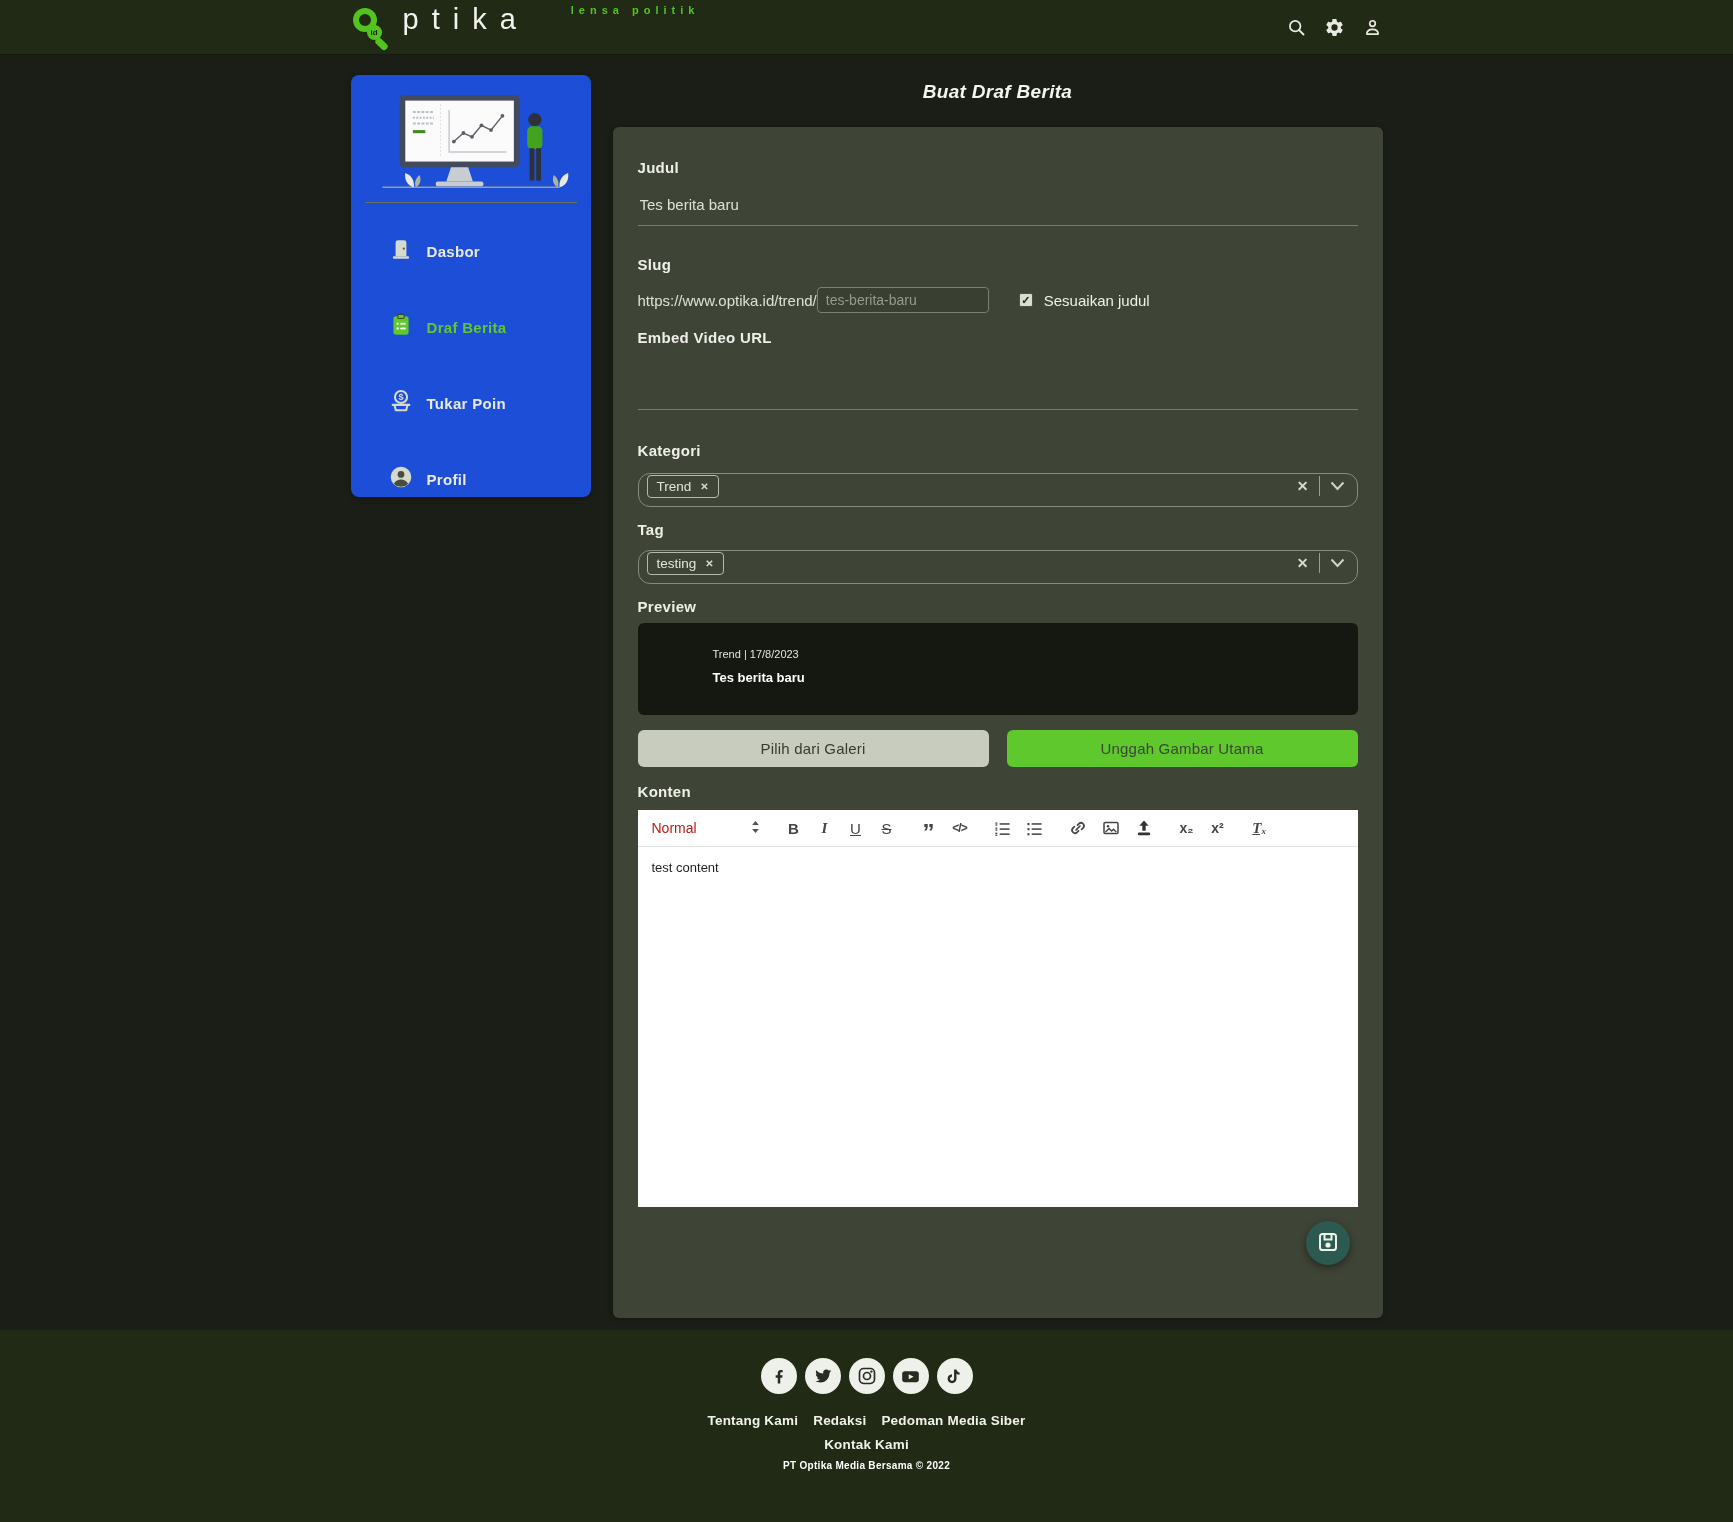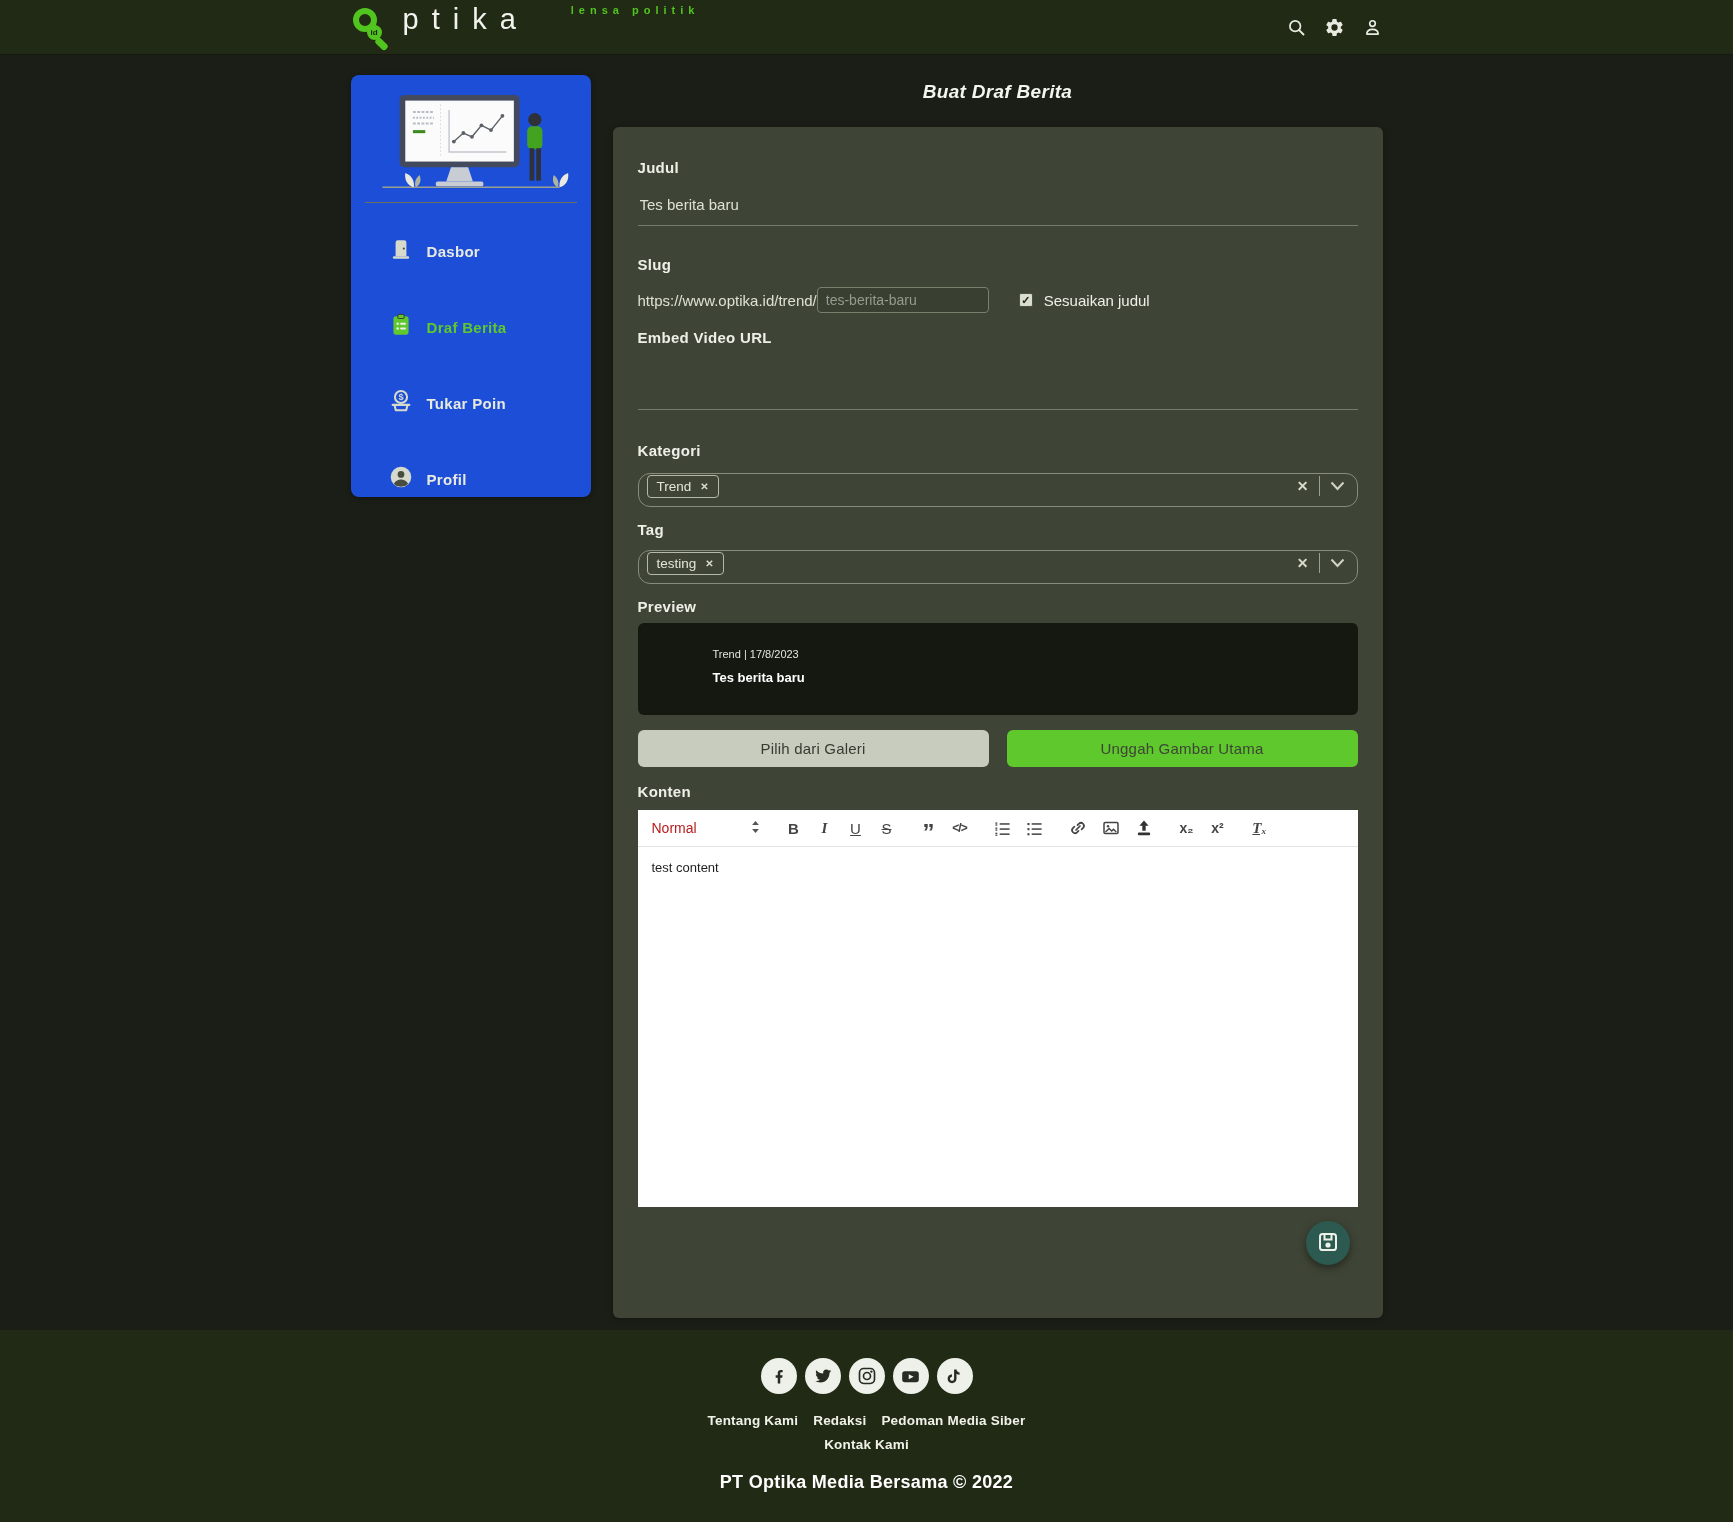--- a/index.html
+++ b/index.html
@@ -91,21 +91,21 @@
   .fab { position:absolute; right:33px; bottom:53px; width:44px; height:44px; border-radius:50%; border:none;
     background:#2c5a51; display:flex; align-items:center; justify-content:center; cursor:pointer;
     box-shadow:0 3px 8px rgba(0,0,0,.45); }
   
   .footer { margin-top:12px; background:#212a14; height:192px; padding-top:28px; }
   .socials { display:flex; justify-content:center; gap:8px; }
   .soc { width:36px; height:36px; border-radius:50%; background:#eef0ea; display:flex; align-items:center; justify-content:center; cursor:pointer; }
   .flinks { margin-top:19px; display:flex; justify-content:center; gap:15px; }
   .flink { font-size:13.5px; font-weight:600; color:#f0f2ea; cursor:pointer; letter-spacing:.2px; }
   .flinks2 { margin-top:9px; }
-  .fcopy { margin-top:20px; text-align:center; font-size:18px; font-weight:700; color:#ffffff; letter-spacing:.3px; }
+  .fcopy { margin-top:8px; text-align:center; font-size:10px; font-weight:700; color:#ffffff; letter-spacing:.3px; }
 </style>
 </head>
 <body>
 
 <header class="topbar">
   <div class="hwrap">
     <div class="logo">
       <div class="logo-q">
         <div class="logo-ring"></div>
         <div class="logo-handle"></div>

